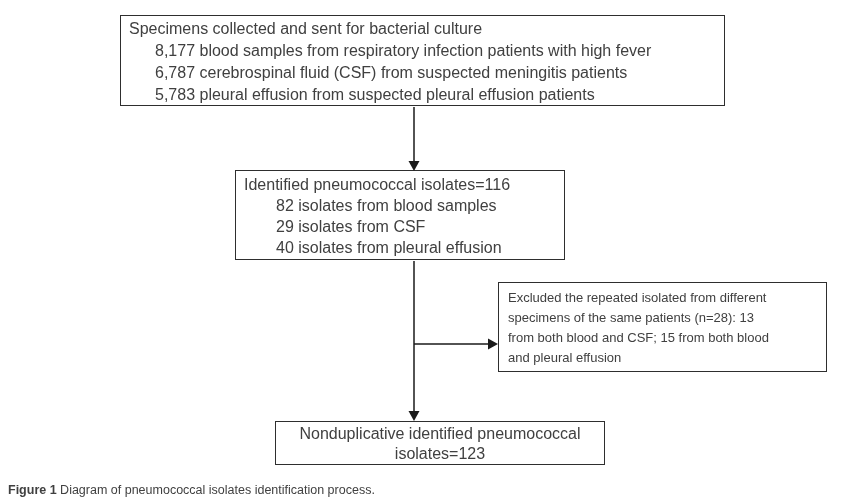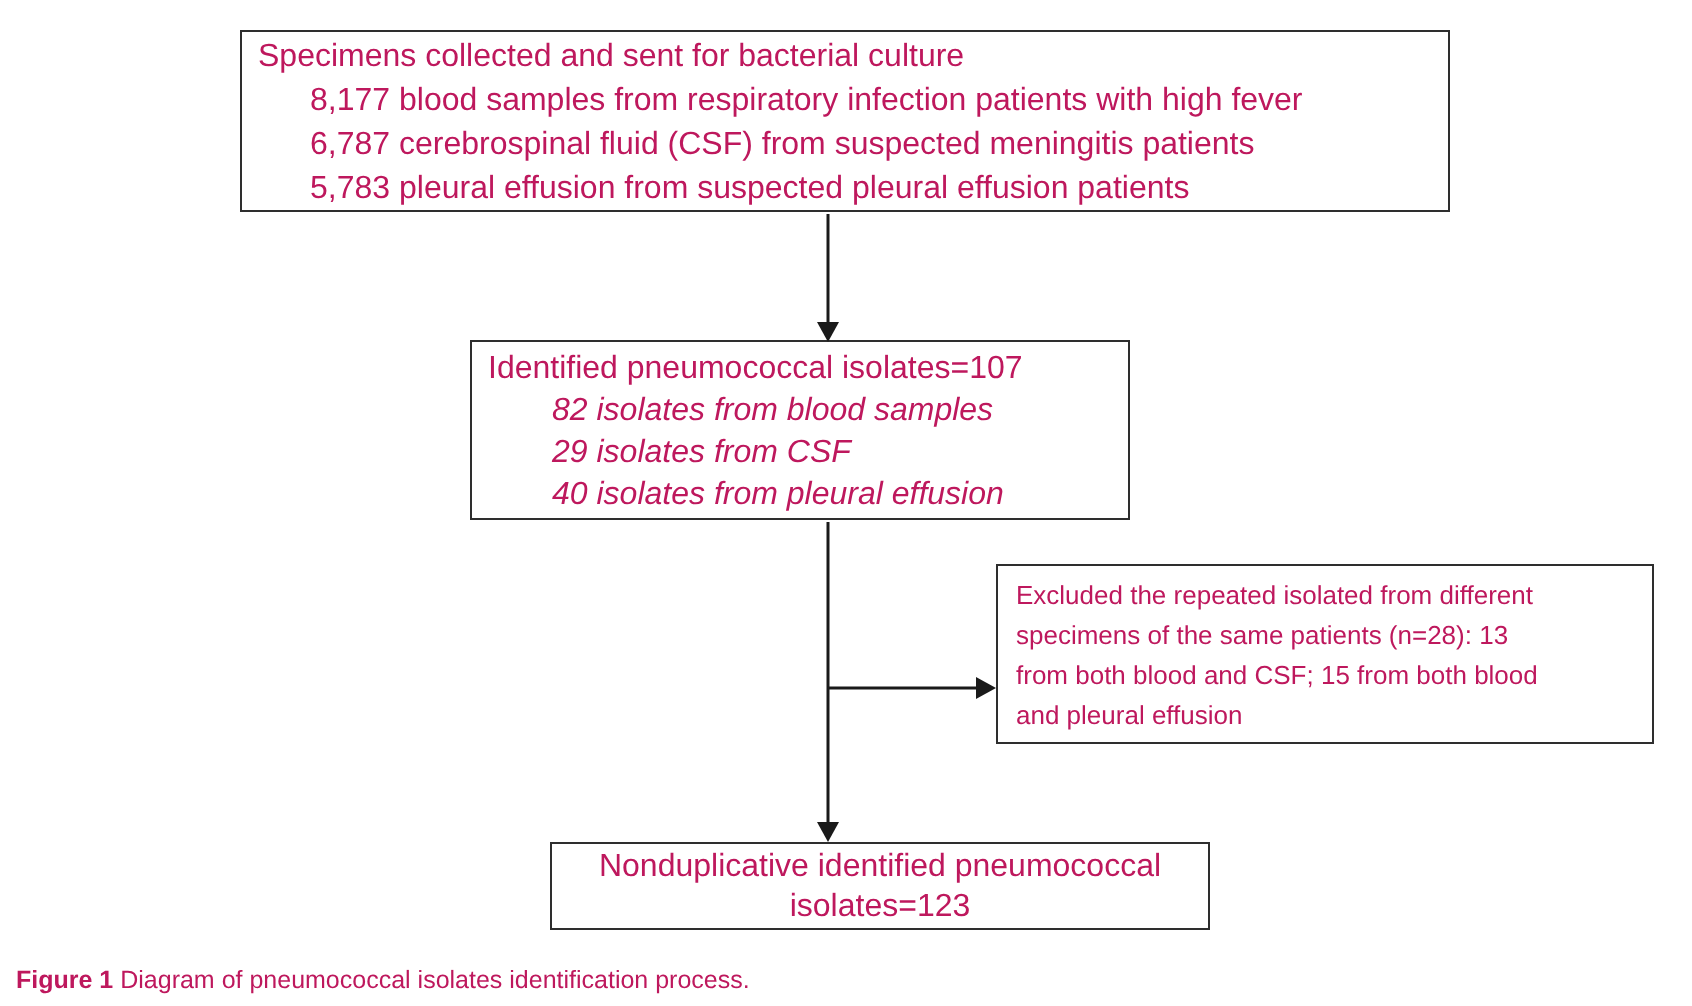--- a/index.html
+++ b/index.html
@@ -6,21 +6,21 @@
     margin: 0;
     padding: 0;
     background: #ffffff;
   }
   #stage {
     position: relative;
     width: 846px;
     height: 503px;
     background: #ffffff;
     font-family: "Liberation Sans", sans-serif;
-    color: #be185d;
+    color: #404040;
     overflow: hidden;
   }
   .flowbox {
     position: absolute;
     box-sizing: border-box;
     background: #ffffff;
     border: 1.5px solid #2e2e2e;
     font-size: 16px;
     line-height: 22px;
     white-space: nowrap;
@@ -30,21 +30,21 @@
     width: 605px; height: 91px;
     padding: 2px 8px 0 8px;
   }
   #box-specimens .indent { padding-left: 26px; }
   #box-identified {
     left: 235px; top: 170px;
     width: 330px; height: 90px;
     padding: 3px 8px 0 8px;
     line-height: 21px;
   }
-  #box-identified .indent { padding-left: 32px; font-style: italic; }
+  #box-identified .indent { padding-left: 32px; }
   #box-excluded {
     left: 498px; top: 282px;
     width: 329px; height: 90px;
     padding: 5px 9px 0 9px;
     font-size: 13px;
     line-height: 20px;
   }
   #box-nonduplicative {
     left: 235px; top: 421px;
     width: 330px; height: 44px;
@@ -74,21 +74,21 @@
 <div id="stage">
 
   <div class="flowbox" id="box-specimens">
     <div>Specimens collected and sent for bacterial culture</div>
     <div class="indent">8,177 blood samples from respiratory infection patients with high fever</div>
     <div class="indent">6,787 cerebrospinal fluid (CSF) from suspected meningitis patients</div>
     <div class="indent">5,783 pleural effusion from suspected pleural effusion patients</div>
   </div>
 
   <div class="flowbox" id="box-identified">
-    <div>Identified pneumococcal isolates=107</div>
+    <div>Identified pneumococcal isolates=116</div>
     <div class="indent">82 isolates from blood samples</div>
     <div class="indent">29 isolates from CSF</div>
     <div class="indent">40 isolates from pleural effusion</div>
   </div>
 
   <div class="flowbox" id="box-excluded">
     <div>Excluded the repeated isolated from different</div>
     <div>specimens of the same patients (n=28): 13</div>
     <div>from both blood and CSF; 15 from both blood</div>
     <div>and pleural effusion</div>

